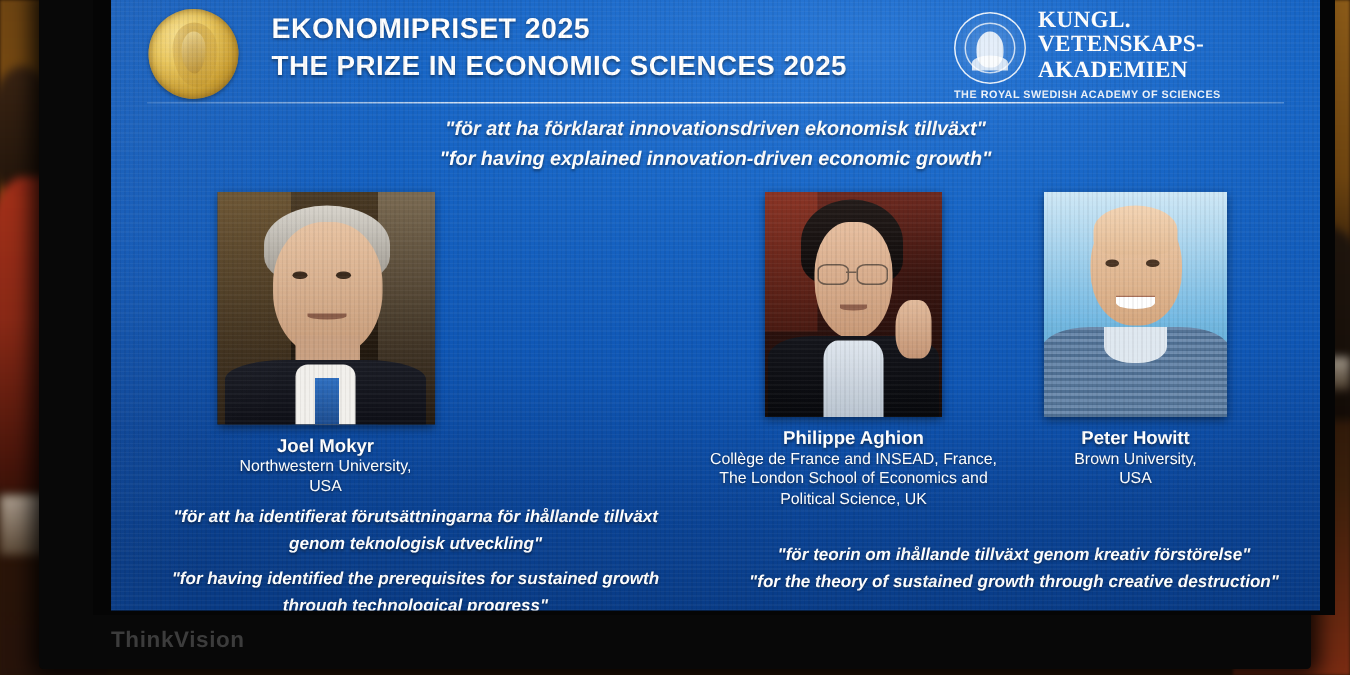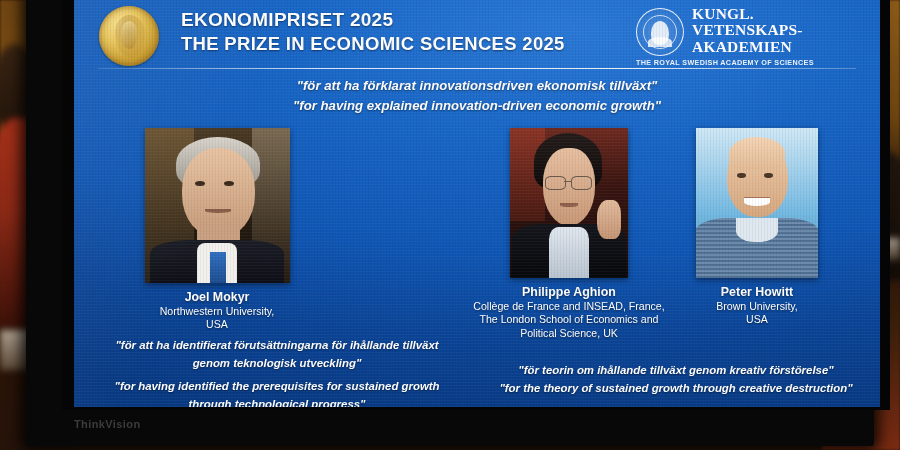--- a/index.html
+++ b/index.html
@@ -28,21 +28,21 @@
     filter:blur(3px);}
   .room-right .ledge{position:absolute;right:0;top:238px;width:78px;height:22px;
     background:linear-gradient(180deg,#e0d6c6,#5d4c38);filter:blur(3px);opacity:.7;}
 
   
   .monitor{position:absolute;left:26px;top:-6px;width:848px;height:452px;
     background:#080808;border-radius:3px;
     box-shadow:0 0 14px 5px rgba(0,0,0,.85);}
   .bezel{position:absolute;left:36px;top:0px;width:828px;height:416px;
     background:#050505;}
-  .brand{position:absolute;left:48px;top:424px;font-size:11px;letter-spacing:.4px;
+  .brand{position:absolute;left:48px;top:424px;font-size:15px;letter-spacing:.4px;
     color:#3c3c3c;font-weight:700;font-family:"Liberation Sans",sans-serif;}
 
   
   .slide{position:absolute;left:48px;top:4px;width:806px;height:409px;
     background:
       radial-gradient(130% 95% at 62% 8%, #2a78d6 0%, #1866c6 28%, #0f56b4 58%, #0b4496 80%, #083a84 100%);
     overflow:hidden;}
   .slide:after{content:"";position:absolute;inset:0;pointer-events:none;
     background:
       repeating-linear-gradient(0deg,rgba(255,255,255,.035) 0 1px,transparent 1px 3px),

